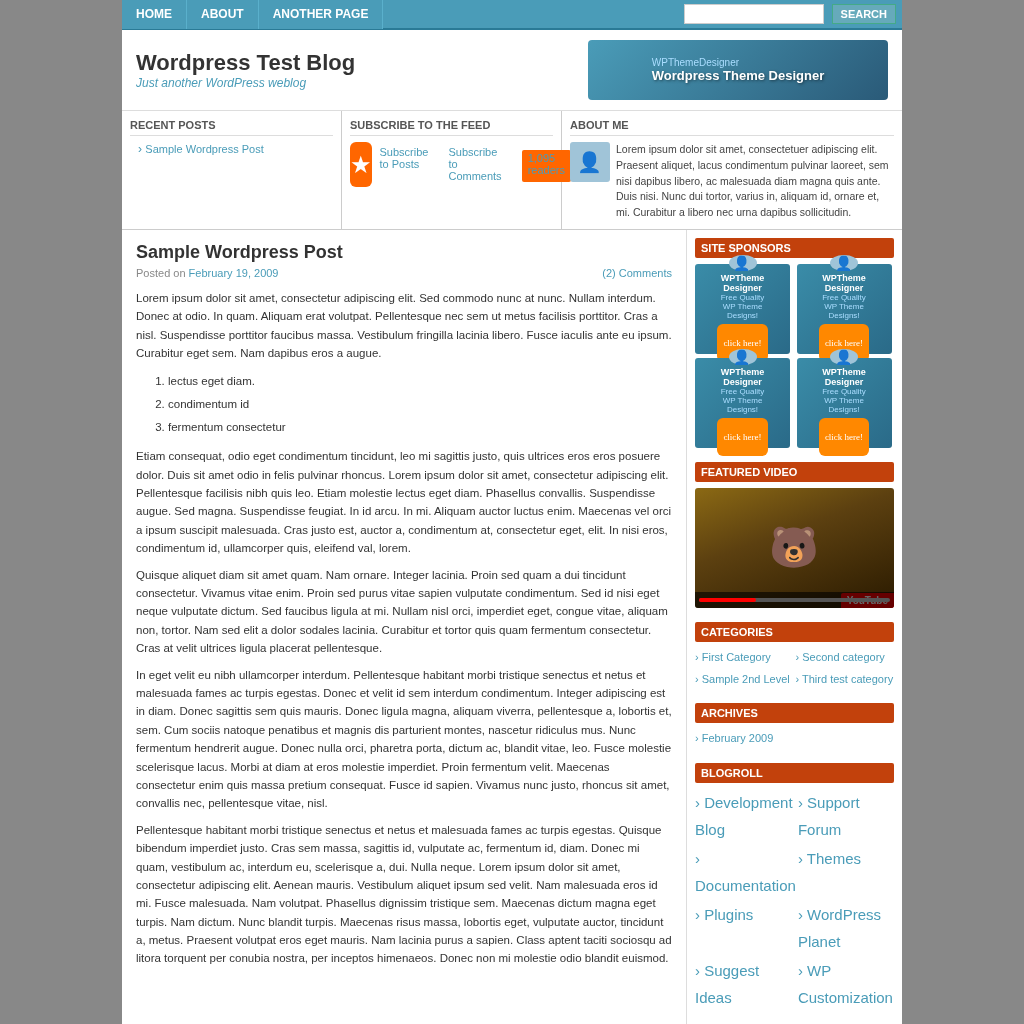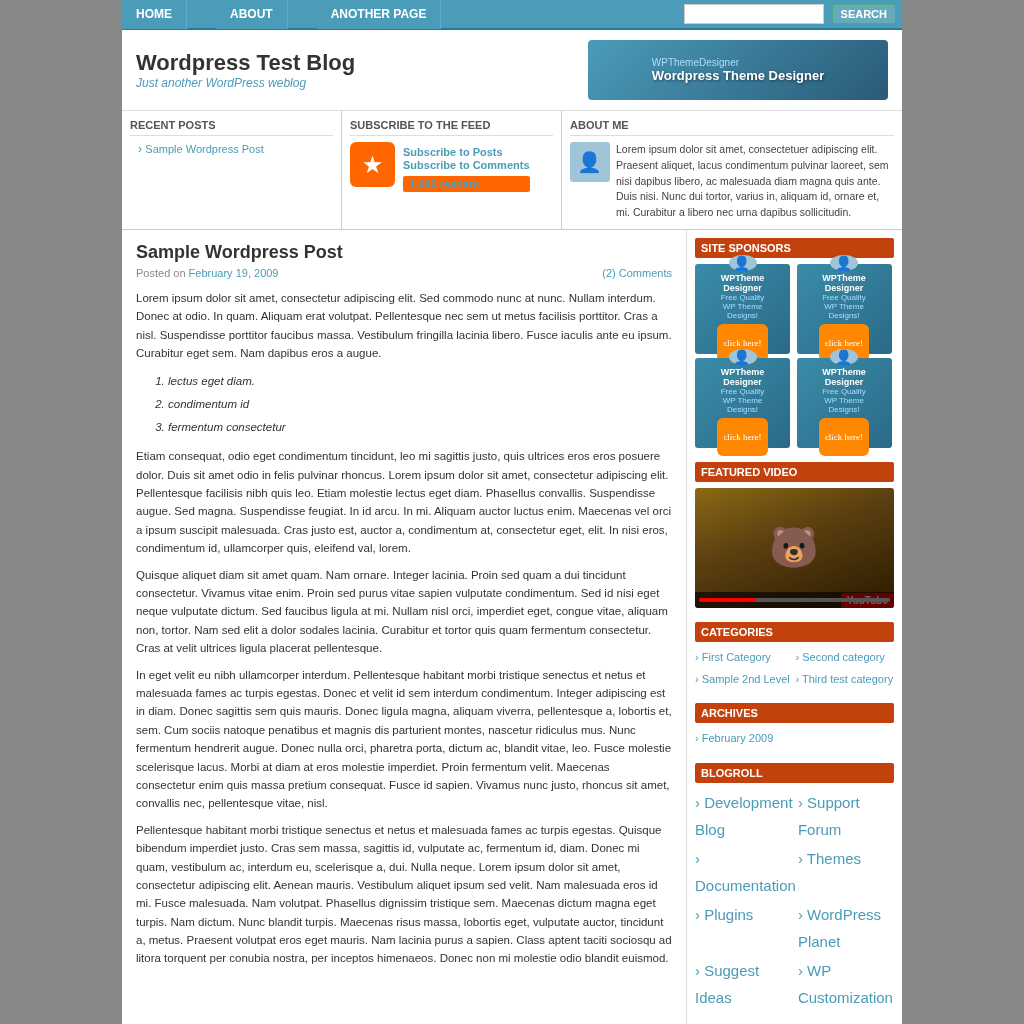--- a/index.html
+++ b/index.html
@@ -14,21 +14,21 @@
     
     #nav {
       background: #4a9cb8;
       padding: 0;
       display: flex;
       align-items: center;
       justify-content: space-between;
       height: 30px;
       border-bottom: 2px solid #2a7a96;
     }
-    #nav-links { display: flex; gap: 29px; }
+    #nav-links { display: flex; }
     #nav-links a {
       display: block;
       padding: 0 14px;
       line-height: 30px;
       color: #fff;
       text-decoration: none;
       font-size: 12px;
       font-weight: bold;
       text-transform: uppercase;
       background: #4a9cb8;
@@ -122,21 +122,21 @@
       width: 45px;
       height: 45px;
       background: #f60;
       border-radius: 6px;
       display: flex;
       align-items: center;
       justify-content: center;
       color: #fff;
       font-size: 24px;
     }
-    .rss-links { display: flex; flex-direction: column; gap: 1px; padding-top: 4px; font-weight: bold; }
+    .rss-links { display: flex; flex-direction: row; gap: 20px; padding-top: 4px; }
     .feedburner-btn {
       background: #f60;
       color: #fff;
       font-size: 10px;
       padding: 2px 6px;
       border-radius: 2px;
       display: inline-block;
       text-decoration: none;
       margin-top: 4px;
     }
@@ -169,21 +169,21 @@
       padding: 8px;
       flex-shrink: 0;
     }
 
     
     #article h2 { font-size: 18px; color: #333; margin-bottom: 4px; }
     #article .post-meta { font-size: 11px; color: #888; margin-bottom: 10px; }
     #article .post-meta a { color: #4a9cb8; text-decoration: none; }
     #article .post-meta .comments-link { float: right; }
     #article p { font-size: 11.5px; line-height: 1.6; color: #333; margin-bottom: 8px; }
-    #article ol { margin: 8px 0 8px 32px; font-style: italic; }
+    #article ol { margin: 8px 0 8px 32px; }
     #article ol li { font-size: 11.5px; line-height: 2; }
 
     
     .sidebar-section { margin-bottom: 14px; }
     .sidebar-section h3 {
       font-size: 11px;
       font-weight: bold;
       text-transform: uppercase;
       color: #fff;
       background: #c2410c;

